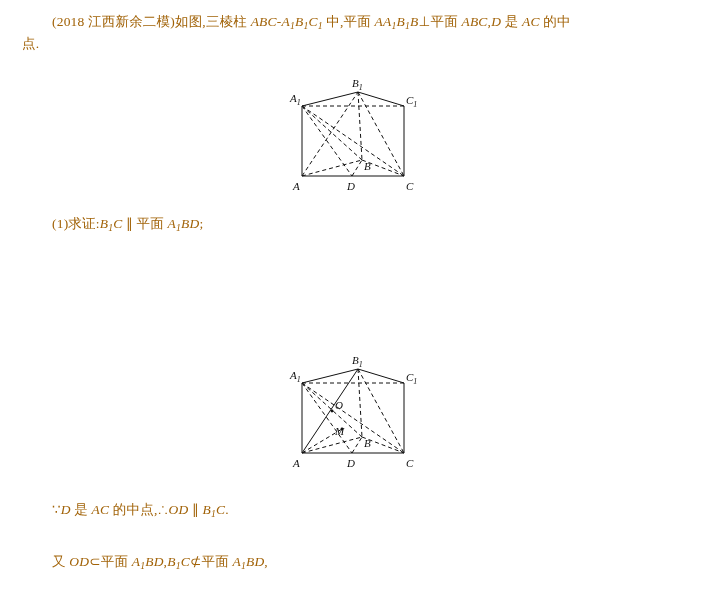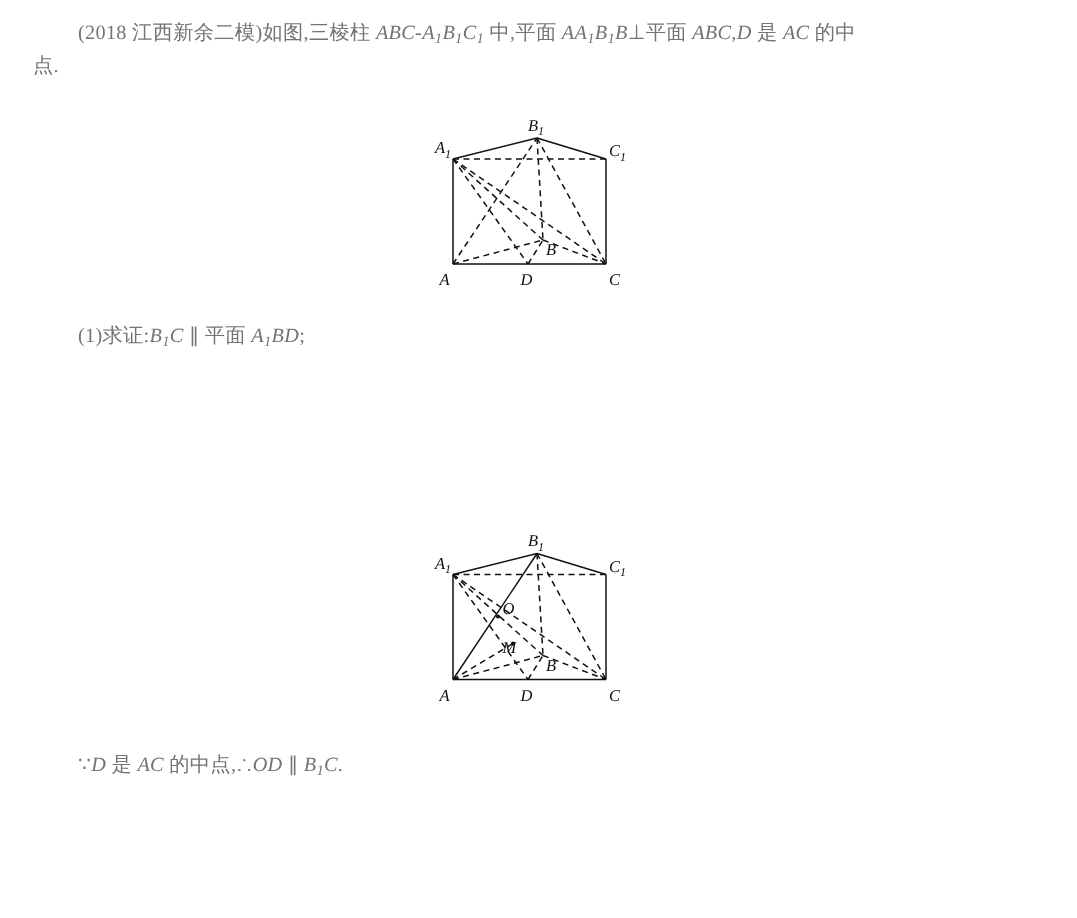--- a/index.html
+++ b/index.html
@@ -19,21 +19,21 @@
     position: relative;
     width: 718px;
     height: 612px;
     padding: 0;
   }
   .para {
     position: absolute;
     font-size: 13.5px;
     line-height: 1.55;
     letter-spacing: 0.2px;
-    color: #737373;
+    color: #a16207;
   }
   .math {
     font-family: "Liberation Serif", serif;
     font-style: italic;
   }
   .mathup {
     font-family: "Liberation Serif", serif;
     font-style: normal;
   }
   sub {
@@ -151,15 +151,18 @@
       <text class="lbl" x="67" y="112">D</text>
       <text class="lbl" x="55" y="54">O</text>
       <text class="lbl" x="55" y="80">M</text>
     </svg>
   </div>
 
   <div class="para" style="left:52px; top:500px;">
     <span class="mathup">∵<span class="math">D</span> 是 <span class="math">AC</span> 的中点,∴<span class="math">OD</span> ∥ <span class="math">B<sub>1</sub>C</span>.</span>
   </div>
 
+  <div class="para" style="left:52px; top:552px;">
+    <span class="mathup">又 <span class="math">OD</span>⊂平面 <span class="math">A<sub>1</sub>BD</span>,<span class="math">B<sub>1</sub>C</span>⊄平面 <span class="math">A<sub>1</sub>BD</span>,</span>
+  </div>
 
 
 </div>
 
 </body></html>

